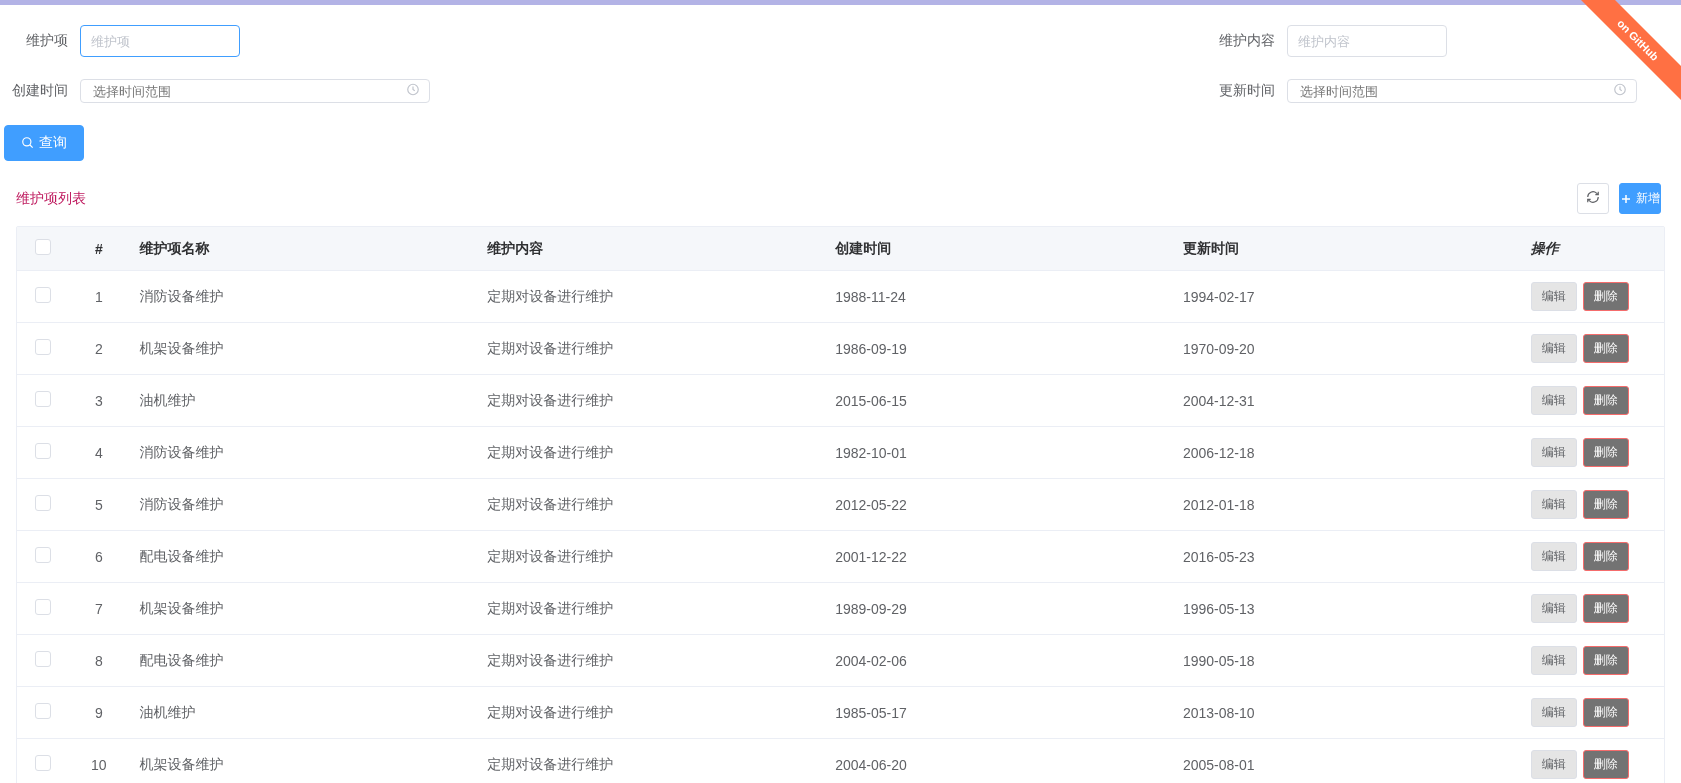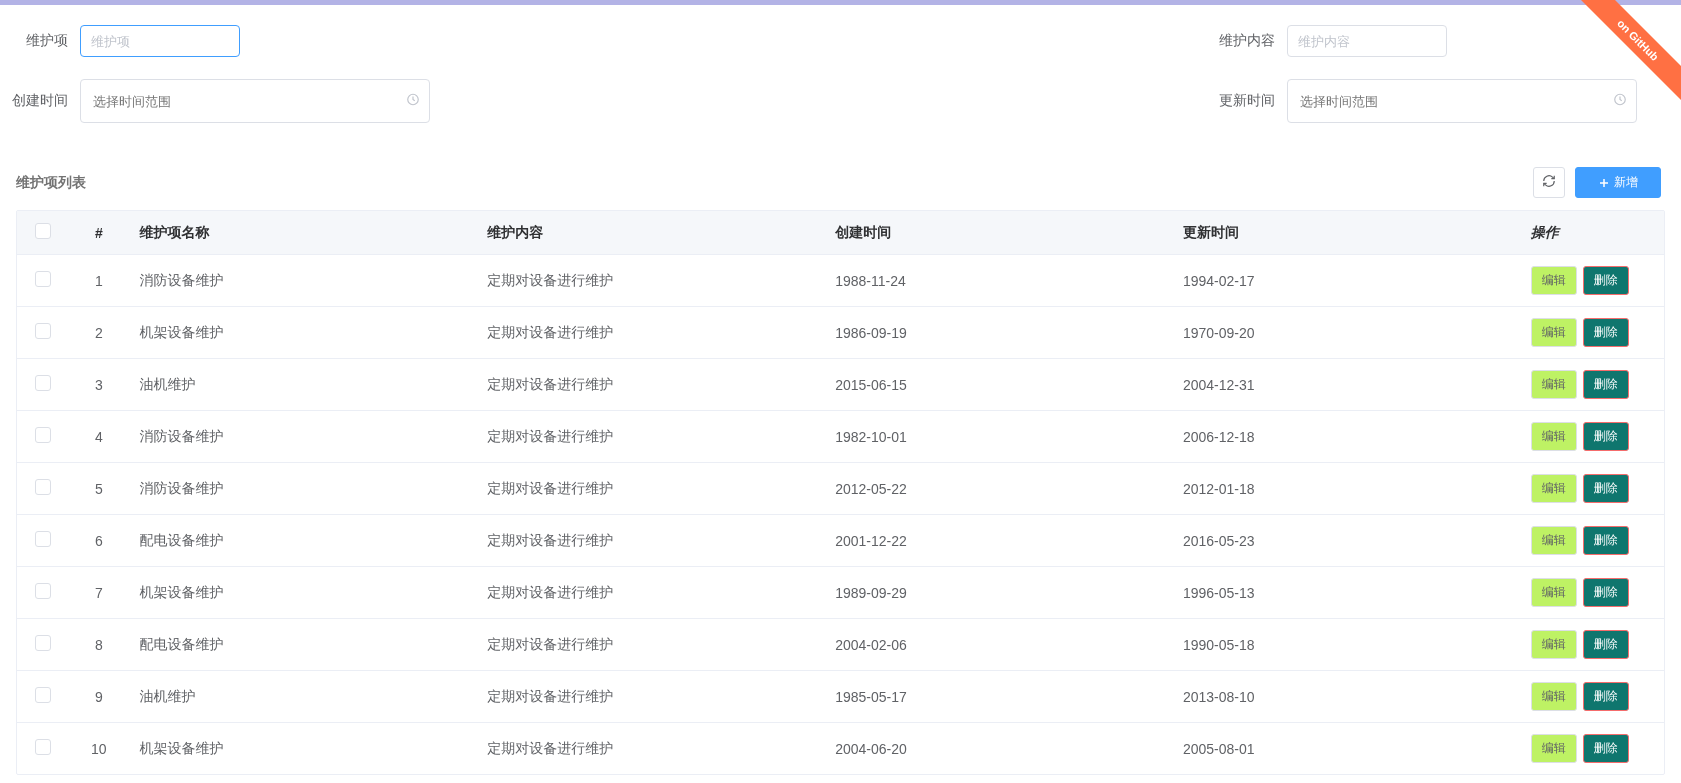--- a/index.html
+++ b/index.html
@@ -7,46 +7,46 @@
 .top-bar { height: 5px; background: #b3b3e6; }
 .github-ribbon { position: absolute; top: 0; right: 0; width: 120px; height: 120px; overflow: hidden; pointer-events: none; }
 .github-ribbon span { position: absolute; display: block; width: 170px; padding: 6px 0; background: #ff7043; color: #fff; font-size: 11px; font-weight: bold; text-align: center; transform: rotate(45deg); top: 28px; right: -42px; }
 .form-container { padding: 20px 4px 10px; display: flex; flex-wrap: wrap; }
 .form-item { display: flex; align-items: center; margin-right: 100px; margin-bottom: 22px; }
 .form-label { min-width: 64px; text-align: right; margin-right: 12px; color: #606266; }
 .el-input { width: 160px; height: 32px; border: 1px solid #dcdfe6; border-radius: 4px; padding: 0 10px; font-size: 13px; color: #606266; outline: none; }
 .el-input.focused { border-color: #409eff; }
 .el-input::placeholder { color: #c0c4cc; }
 .date-input-wrap { position: relative; width: 350px; }
-.date-input { width: 100%; height: 44px; border: 1px solid #dcdfe6; border-radius: 4px; padding: 0 30px 0 12px; font-size: 13px; color: #606266; outline: none; }
+.date-input { width: 100%; height: 24px; border: 1px solid #dcdfe6; border-radius: 4px; padding: 0 30px 0 12px; font-size: 13px; color: #606266; outline: none; }
 .clock-icon { position: absolute; right: 10px; top: 50%; transform: translateY(-50%); color: #c0c4cc; }
 .search-row { width: 100%; }
 .btn { display: inline-flex; align-items: center; padding: 8px 16px; border-radius: 4px; border: 1px solid transparent; cursor: pointer; font-size: 14px; }
 .btn-primary { background: #409eff; color: #fff; border-color: #409eff; }
-.btn-sm { padding: 6px 22px; font-size: 12px; border-radius: 3px; }
+.btn-sm { padding: 6px 0; font-size: 12px; border-radius: 3px; }
 .btn-icon-only { padding: 6px 8px; }
 .btn svg, .btn-icon svg { margin-right: 4px; }
 .list-header { display: flex; justify-content: space-between; align-items: center; padding: 12px 20px 12px 16px; }
-.list-title { font-weight: bold; color: #737373; }
+.list-title { font-weight: normal; color: #be185d; }
 .list-actions { display: flex; gap: 10px; }
 .btn-default { background: #fff; border: 1px solid #dcdfe6; color: #606266; }
 .table-wrap { margin: 0 16px; border: 1px solid #ebeef5; border-radius: 2px; }
 table { width: 100%; border-collapse: collapse; }
 thead th { background: #f5f7fa; padding: 12px 10px; text-align: left; font-weight: bold; color: #303133; border-bottom: 1px solid #ebeef5; }
 tbody td { padding: 11px 10px; border-bottom: 1px solid #ebeef5; color: #606266; }
 tbody tr:last-child td { border-bottom: none; }
 .checkbox { width: 16px; height: 16px; border: 1px solid #dcdfe6; border-radius: 3px; display: inline-block; background: #fff; }
 .col-check { width: 50px; text-align: center; }
 .col-idx { width: 60px; text-align: center; }
 .col-name { width: 340px; }
 .col-content { width: 340px; }
 .col-date { width: 340px; }
 .col-act { width: 140px; font-style: italic; }
-.btn-mini { padding: 5px 10px; font-size: 12px; border-radius: 3px; border: 1px solid #dcdfe6; background: #bef264; color: #606266; cursor: pointer; margin-right: 6px; }
-.btn-danger { background: #0f766e; border-color: #f56c6c; color: #fff; }
+.btn-mini { padding: 5px 10px; font-size: 12px; border-radius: 3px; border: 1px solid #dcdfe6; background: #e5e5e5; color: #606266; cursor: pointer; margin-right: 6px; }
+.btn-danger { background: #737373; border-color: #f56c6c; color: #fff; }
 </style>
 </head>
 <body>
 
 <div class="top-bar"></div>
 
 <div class="github-ribbon">
   <span>on GitHub</span>
 </div>
 
@@ -76,20 +76,29 @@
     <label class="form-label">更新时间</label>
     <div class="date-input-wrap">
       <input class="date-input" placeholder="选择时间范围" style="">
       <span class="clock-icon">
         <svg width="14" height="14" viewBox="0 0 24 24" fill="none" stroke="currentColor" stroke-width="2">
             <circle cx="12" cy="12" r="9"></circle>
             <path d="M12 7v5l3 2"></path>
           </svg>
       </span>
     </div>
+  </div>
+  <div class="search-row">
+    <button class="btn btn-primary">
+      <svg width="14" height="14" viewBox="0 0 24 24" fill="none" stroke="currentColor" stroke-width="2">
+          <circle cx="10" cy="10" r="7"></circle>
+          <path d="M20 20l-5-5"></path>
+        </svg>
+      <span>查询</span>
+    </button>
   </div>
 </div>
 
 <div class="list-header">
   <div class="list-title">维护项列表</div>
   <div class="list-actions">
     <button class="btn-default btn-sm btn-icon-only">
       <svg width="14" height="14" viewBox="0 0 24 24" fill="none" stroke="currentColor" stroke-width="2">
           <path d="M3 12a9 9 0 0 1 15-6.7L21 8"></path>
           <path d="M21 3v5h-5"></path>

